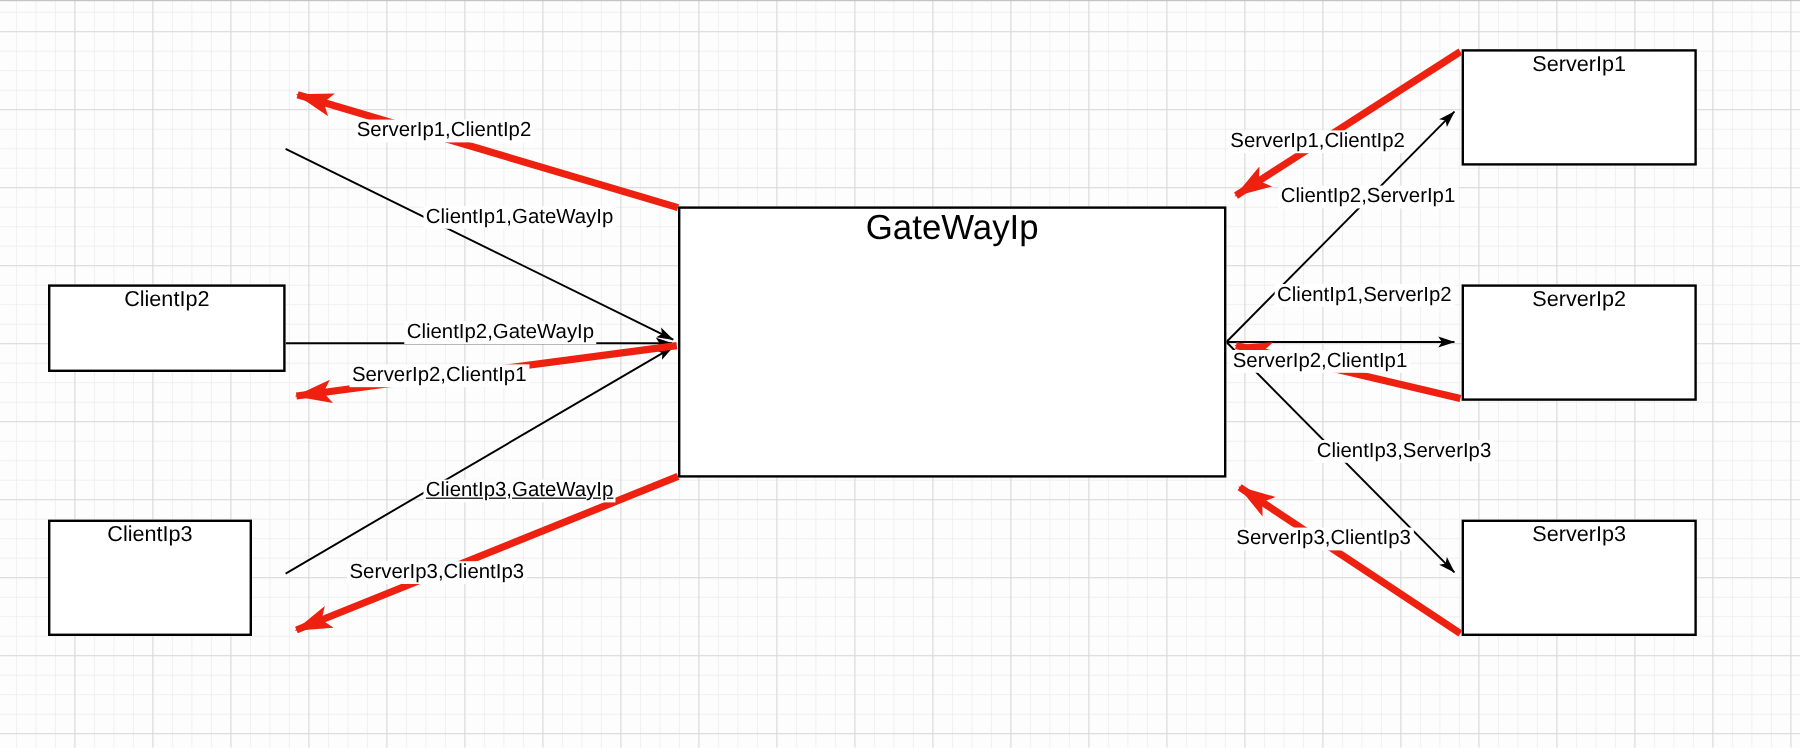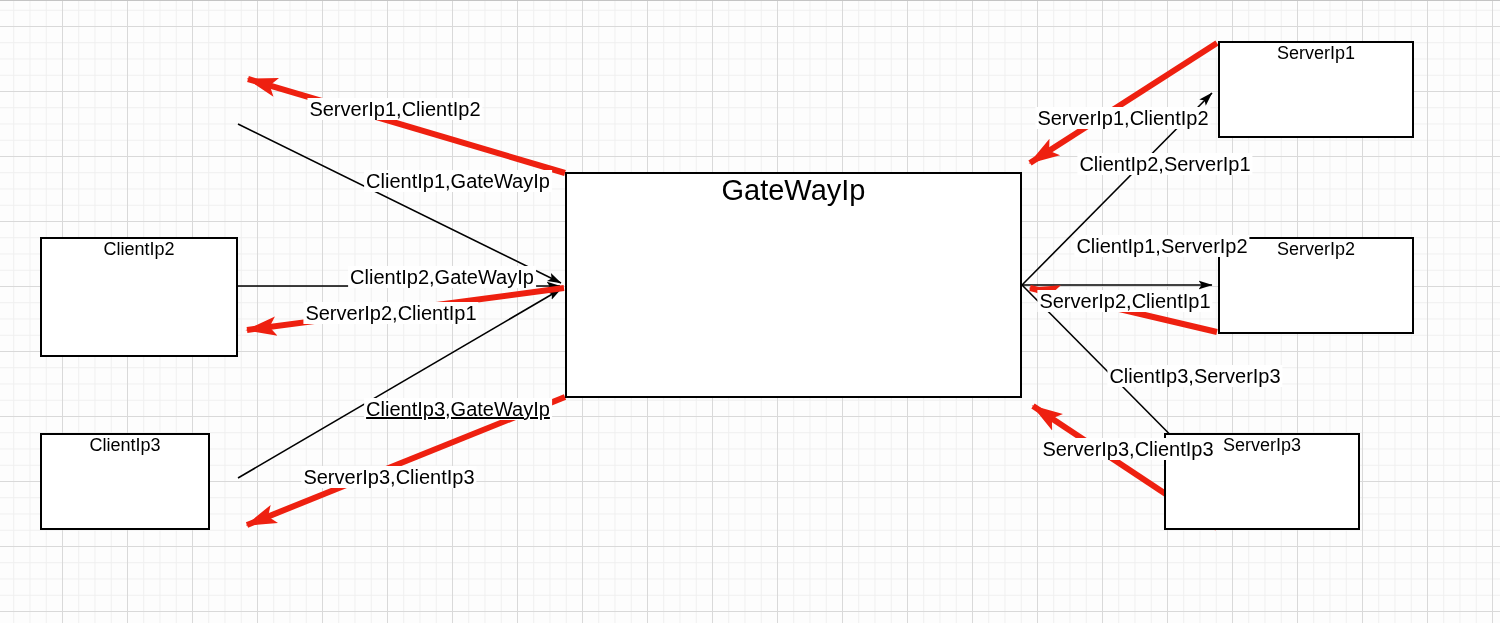--- a/index.html
+++ b/index.html
@@ -40,24 +40,23 @@
     border:2px solid var(--black);
     display:flex;align-items:flex-start;justify-content:center;
     font-size:18px;color:#000;
   }
   .node.gateway{font-size:29px;}
   .elabel{
     position:absolute;z-index:4;
     transform:translate(-50%,-50%);
     background:#fff;
     padding:0 2px;
-    font-size:20px;color:#000;
+    font-size:17px;color:#000;
     white-space:nowrap;
     line-height:1.1;
-    margin-left:25px;
   }
 </style>
 </head>
 <body>
 
 <div class="canvas">
   <div class="top-edge"></div>
 
   <svg class="wires" width="1500" height="623" viewBox="0 0 1500 623">
     <defs>
@@ -79,38 +78,38 @@
 
     <line class="edge-red" x1="565" y1="173" x2="248" y2="79" marker-end="url(#arrow-red)"></line>
     <line class="edge-red" x1="564" y1="288" x2="247" y2="330" marker-end="url(#arrow-red)"></line>
     <line class="edge-red" x1="565" y1="397" x2="247" y2="525" marker-end="url(#arrow-red)"></line>
 
     <line class="edge-red" x1="1217" y1="43" x2="1030" y2="163" marker-end="url(#arrow-red)"></line>
     <line class="edge-red" x1="1217" y1="332" x2="1030" y2="288" marker-end="url(#arrow-red)"></line>
     <line class="edge-red" x1="1217" y1="528" x2="1033" y2="406" marker-end="url(#arrow-red)"></line>
   </svg>
 
-  <div class="node" style="left:40px;top:237px;width:198px;height:120px;">
+  <div class="node" style="left:40px;top:237px;width:198px;height:73px;">
     <span>ClientIp2</span>
   </div>
   <div class="node" style="left:40px;top:433px;width:170px;height:97px;">
     <span>ClientIp3</span>
   </div>
 
   <div class="node gateway" style="left:565px;top:172px;width:457px;height:226px;">
     <span>GateWayIp</span>
   </div>
 
   <div class="node" style="left:1218px;top:41px;width:196px;height:97px;">
     <span>ServerIp1</span>
   </div>
   <div class="node" style="left:1218px;top:237px;width:196px;height:97px;">
     <span>ServerIp2</span>
   </div>
-  <div class="node" style="left:1164px;top:433px;width:196px;height:97px;">
+  <div class="node" style="left:1218px;top:433px;width:196px;height:97px;">
     <span>ServerIp3</span>
   </div>
 
   <div class="elabel" style="left:370px;top:109px;">ServerIp1,ClientIp2</div>
   <div class="elabel" style="left:433px;top:181px;">ClientIp1,GateWayIp</div>
   <div class="elabel" style="left:417px;top:277px;">ClientIp2,GateWayIp</div>
   <div class="elabel" style="left:366px;top:313px;">ServerIp2,ClientIp1</div>
   <div class="elabel" style="left:433px;top:409px;text-decoration:underline;">ClientIp3,GateWayIp</div>
   <div class="elabel" style="left:364px;top:477px;">ServerIp3,ClientIp3</div>
 

